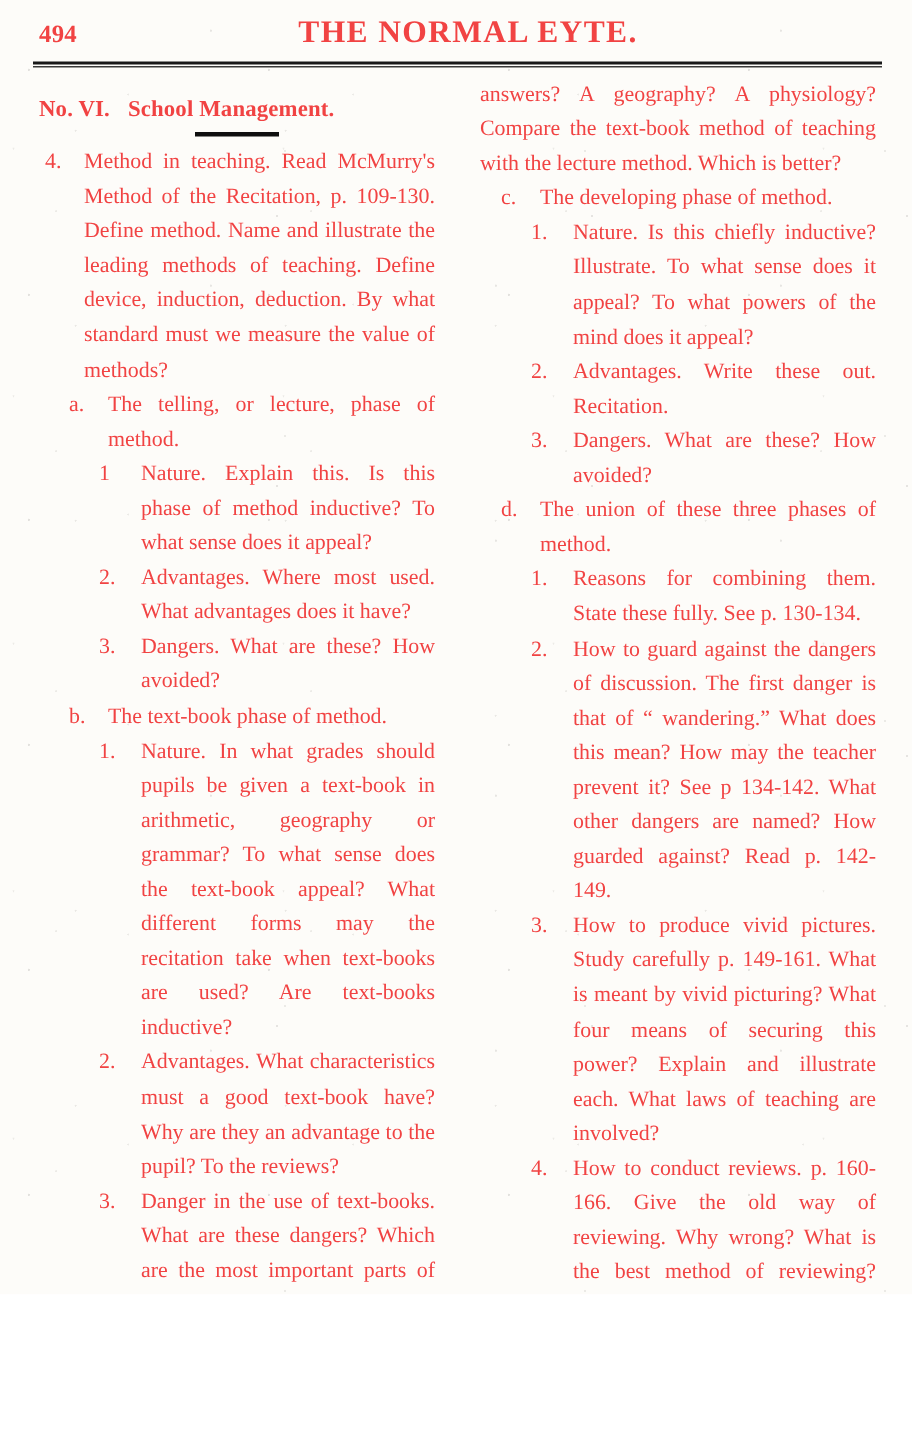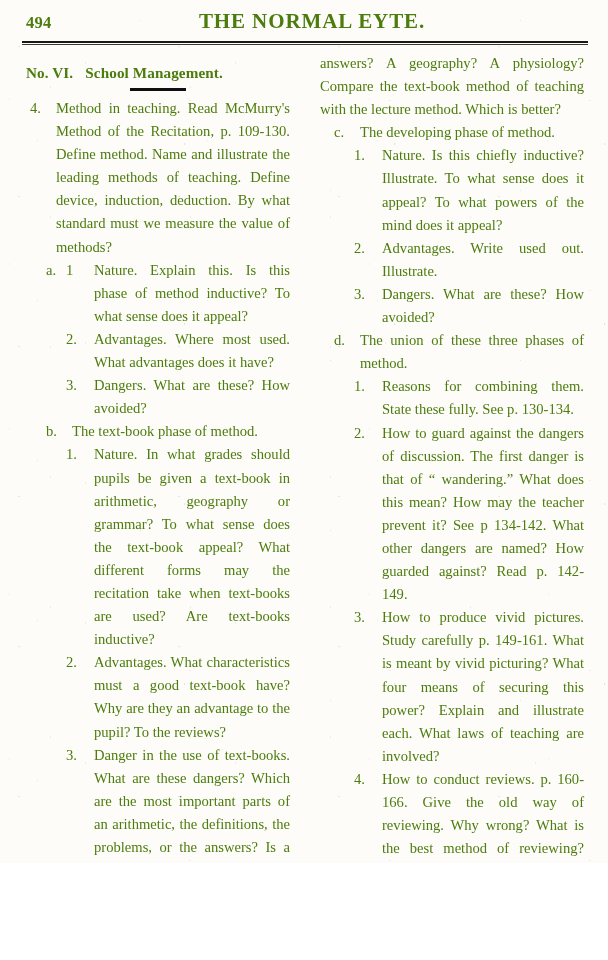--- a/index.html
+++ b/index.html
@@ -11,21 +11,21 @@
   .page {
     position: relative;
     width: 608px;
     height: 863px;
     margin: 0 auto;
     background: #fbfaf7;
     box-sizing: border-box;
     padding: 0;
     overflow: hidden;
     font-family: "Liberation Serif", "DejaVu Serif", serif;
-    color: #4d7c0f;
+    color: #ef4444;
     filter: contrast(1.02);
   }
   
   .page::after {
     content: "";
     position: absolute;
     inset: 0;
     pointer-events: none;
     background-image:
       radial-gradient(circle at 12% 31%, rgba(60,55,48,.16) 0.6px, transparent 0.9px),
@@ -201,20 +201,21 @@
 
       <div class="body-text" style="margin-top:6px;">
 
         <div class="item lvl-num">
           <span class="marker">4.</span>
           <span class="txt">Method in teaching. Read McMurry's Method of the Recitation, p. 109-130. Define method. Name and illustrate the leading methods of teaching. Define device, induction, deduction. By what standard must we measure the value of methods?</span>
         </div>
 
         <div class="item lvl-alpha">
           <span class="marker">a.</span>
+          <span class="txt ragged">The telling, or lecture, phase of method.</span>
         </div>
 
         <div class="item lvl-sub">
           <span class="marker">1</span>
           <span class="txt ragged">Nature. Explain this. Is this phase of method inductive? To what sense does it appeal?</span>
         </div>
 
         <div class="item lvl-sub">
           <span class="marker">2.</span>
           <span class="txt ragged">Advantages. Where most used. What advantages does it have?</span>
@@ -258,21 +259,21 @@
           <span class="txt ragged">The developing phase of method.</span>
         </div>
 
         <div class="item lvl-sub">
           <span class="marker">1.</span>
           <span class="txt ragged">Nature. Is this chiefly inductive? Illustrate. To what sense does it appeal? To what powers of the mind does it appeal?</span>
         </div>
 
         <div class="item lvl-sub">
           <span class="marker">2.</span>
-          <span class="txt ragged">Advantages. Write used out. Illustrate.</span>
+          <span class="txt ragged">Advantages. Write these out. Recitation.</span>
         </div>
 
         <div class="item lvl-sub">
           <span class="marker">3.</span>
           <span class="txt ragged">Dangers. What are these? How avoided?</span>
         </div>
 
         <div class="item lvl-alpha">
           <span class="marker">d.</span>
           <span class="txt ragged">The union of these three phases of method.</span>

